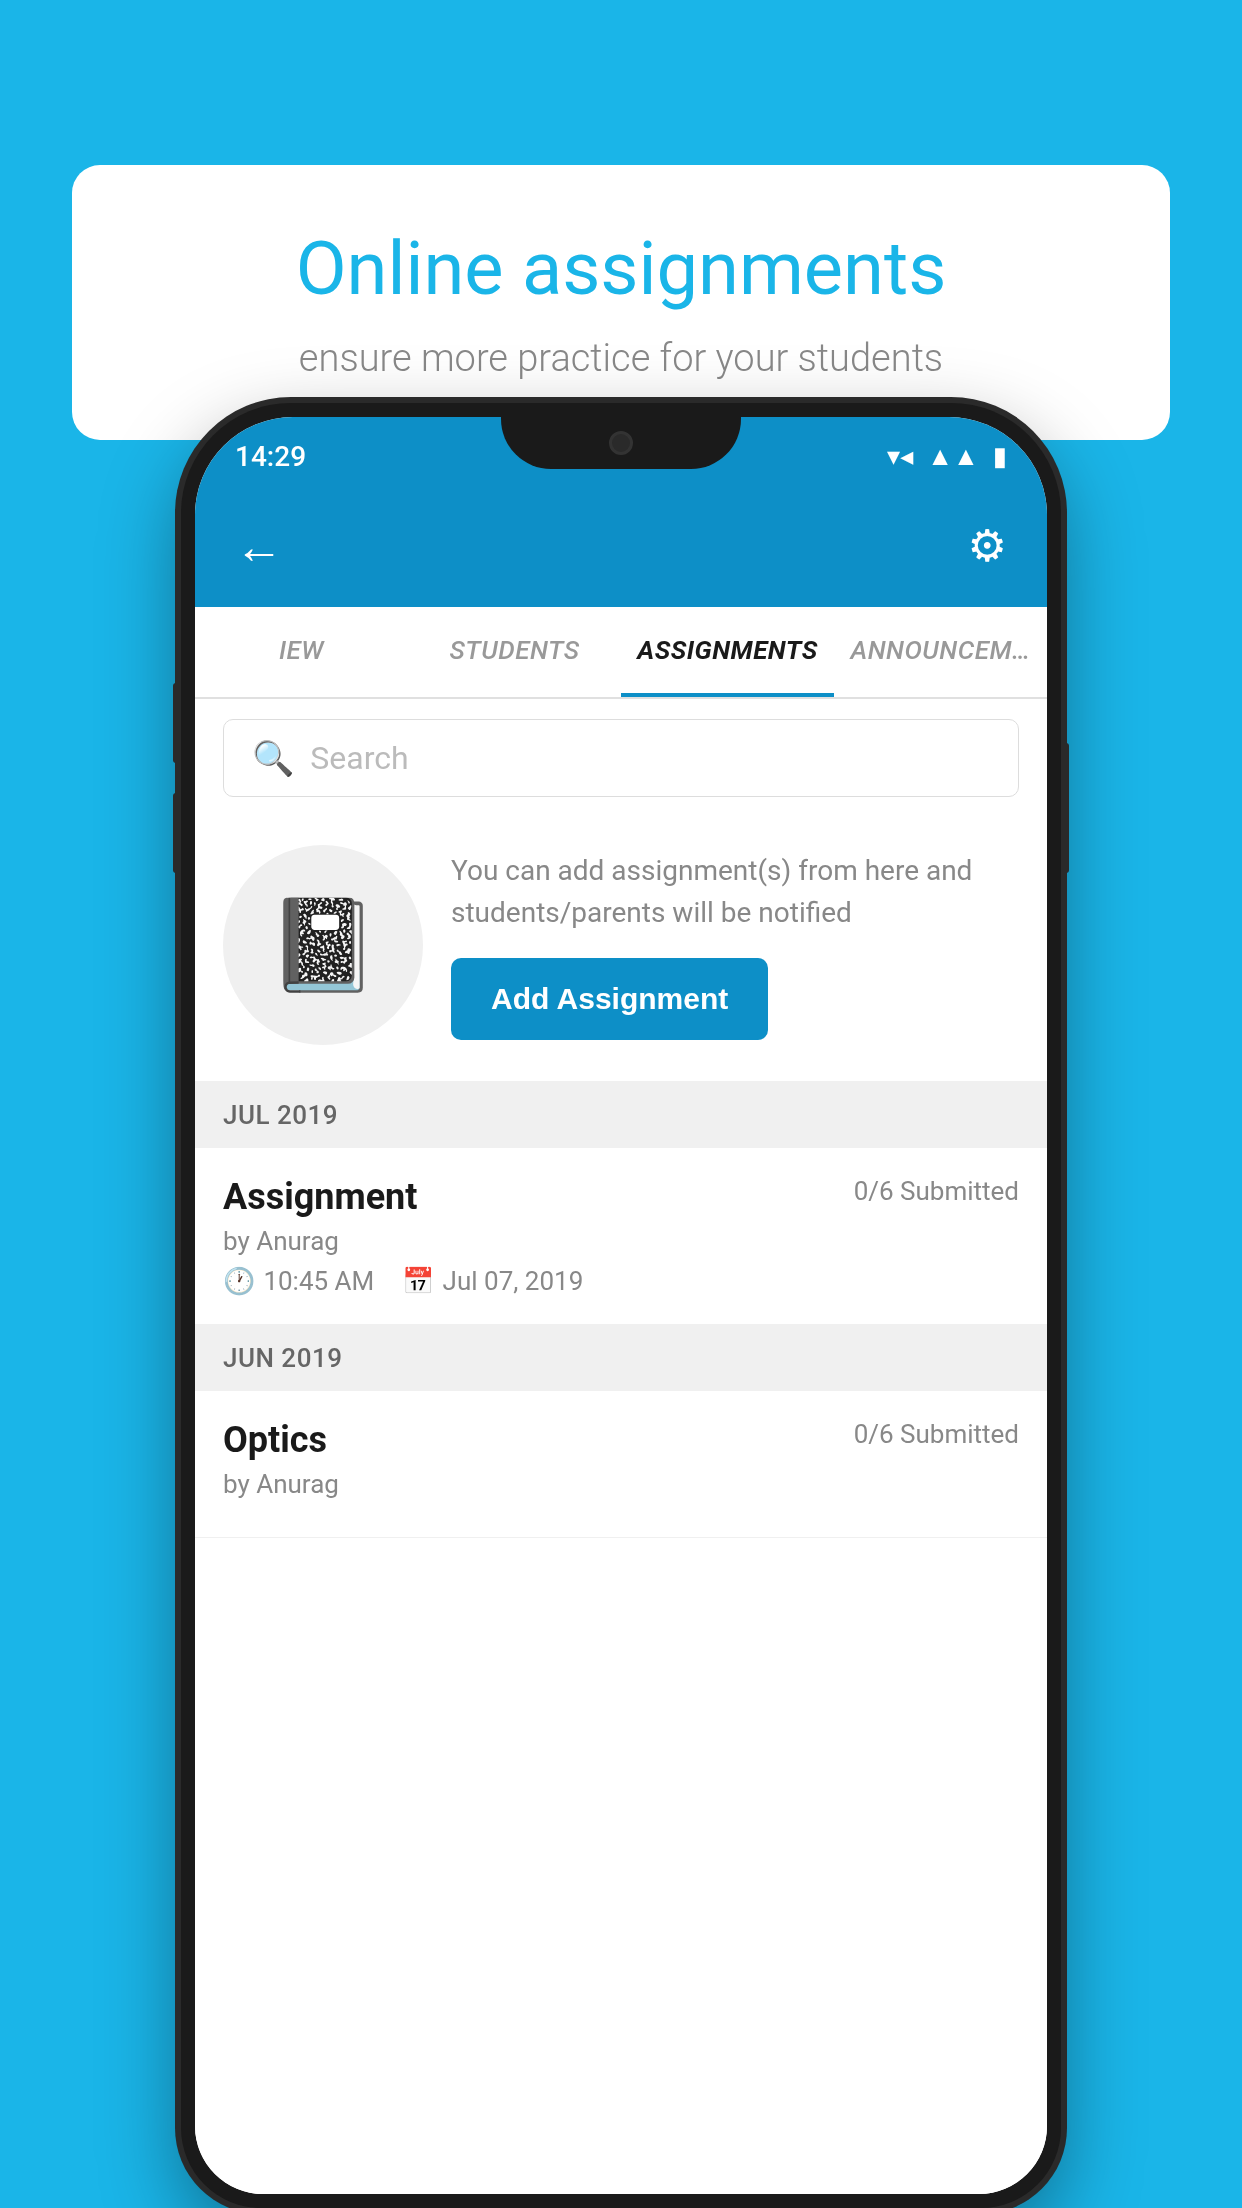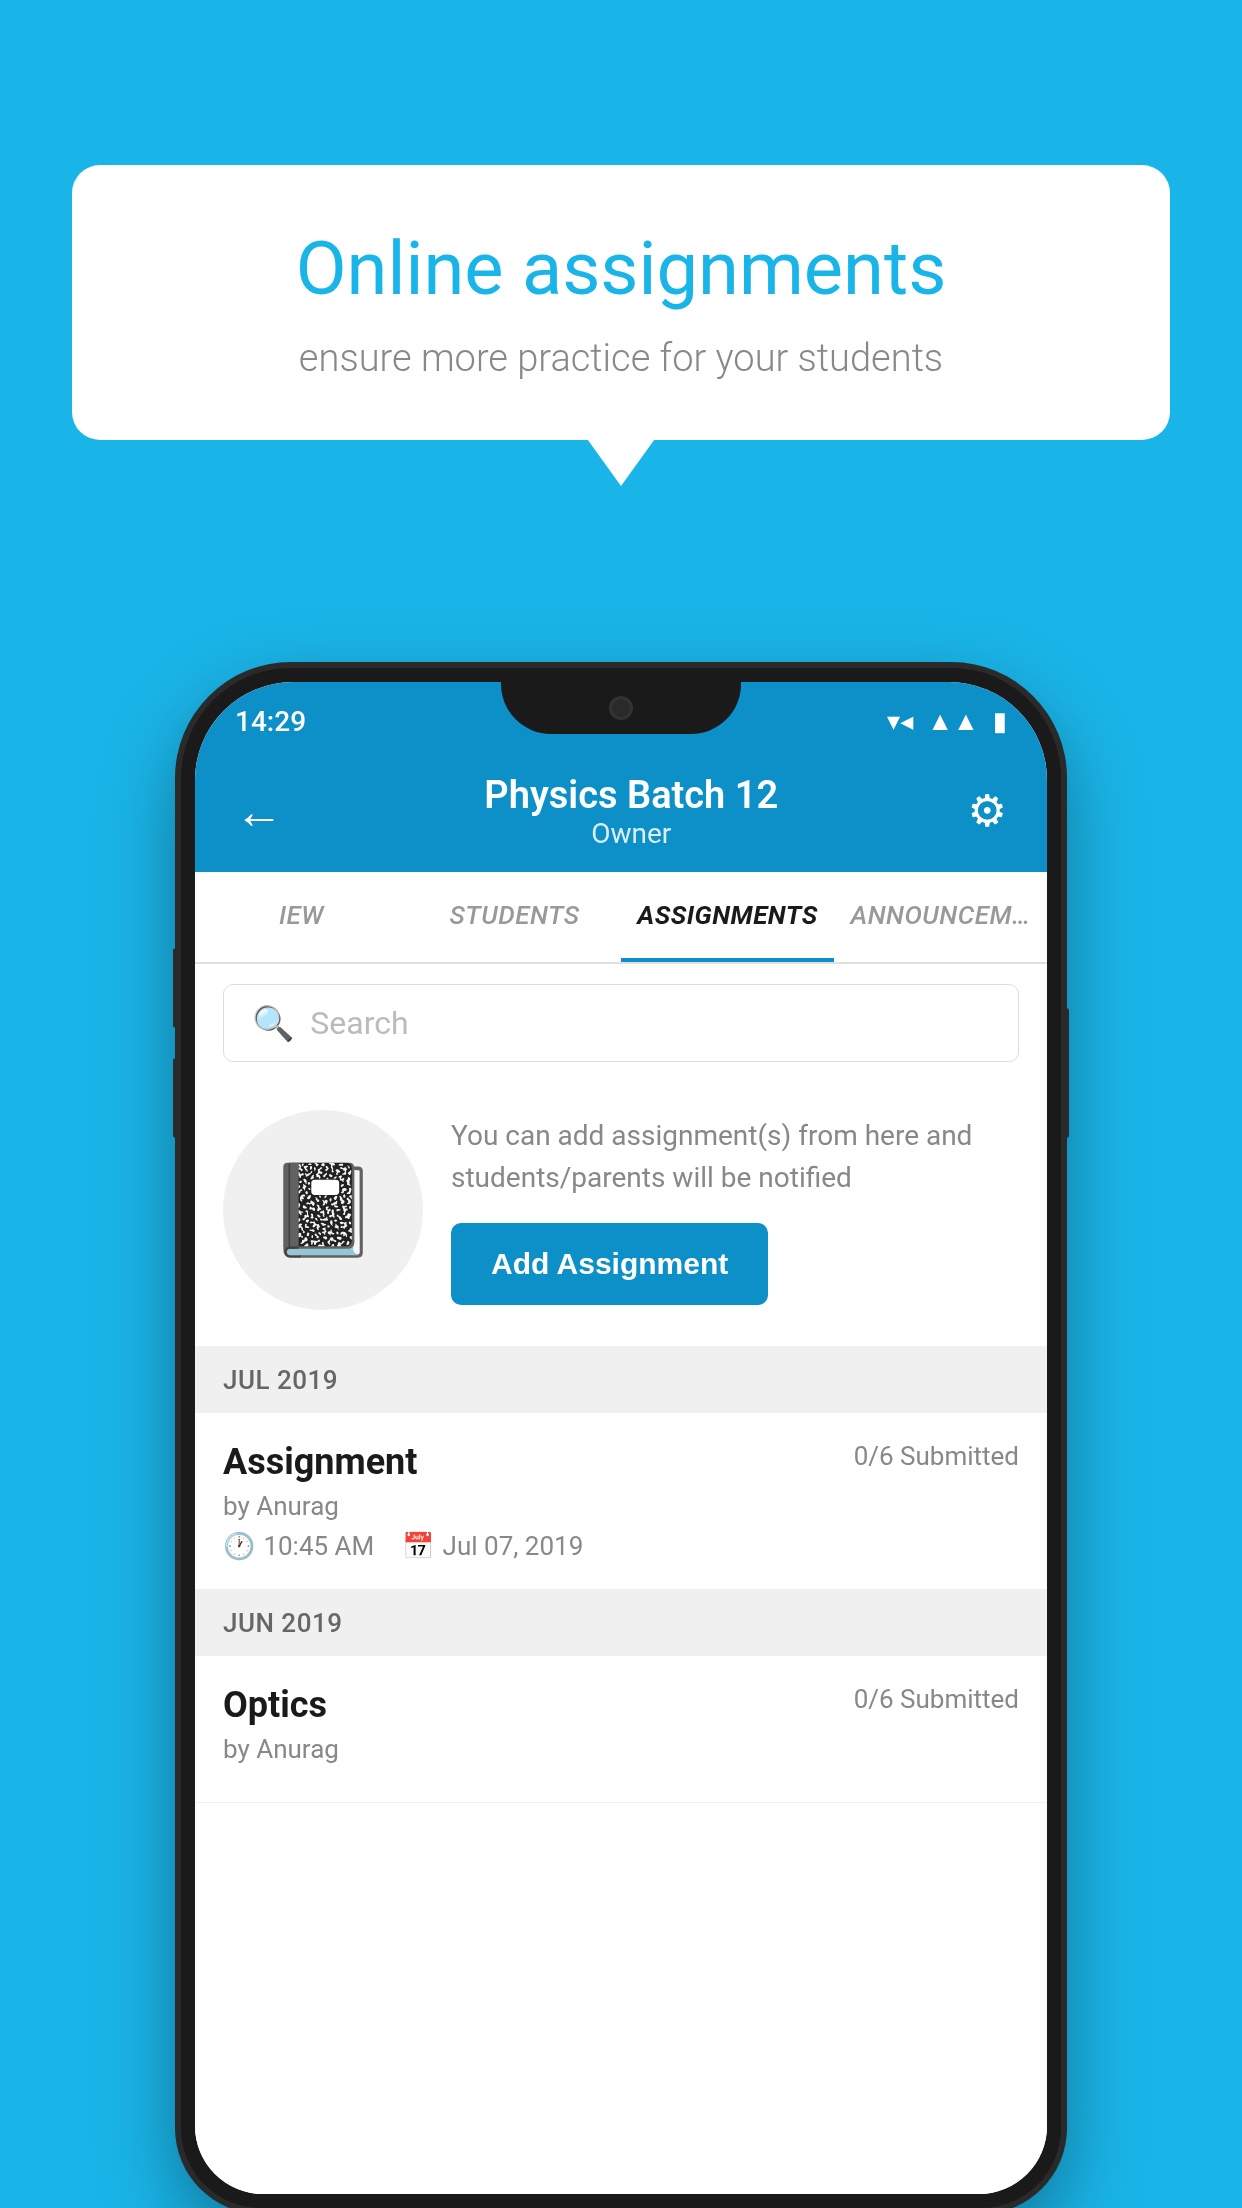--- a/index.html
+++ b/index.html
@@ -59,21 +59,21 @@
       font-weight: 300;
     }
 
     
     .phone-frame {
       position: absolute;
       bottom: 0;
       left: 50%;
       transform: translateX(-50%);
       width: 880px;
-      height: 1540px;
+      height: 1805px;
       background: #1a1a1a;
       border-radius: 110px 110px 80px 80px;
       padding: 14px;
       box-shadow: 0 0 0 6px #2a2a2a, 0 30px 80px rgba(0,0,0,0.4);
     }
 
     .phone-inner {
       width: 100%;
       height: 100%;
       background: white;
@@ -393,24 +393,20 @@
       <span class="status-time">14:29</span>
       <div class="status-icons">
         <span class="wifi-icon">▾◂</span>
         <span class="signal-icon">▲▲</span>
         <span class="battery-icon">▮</span>
       </div>
     </div>
 
     <div class="app-header">
       <span class="back-button">←</span>
-      <div class="header-title-group">
-        <div class="header-title">Physics Batch 12</div>
-        <div class="header-subtitle">Owner</div>
-      </div>
       <span class="settings-button">⚙</span>
     </div>
 
     <div class="tabs-bar">
       <div class="tab-item">IEW</div>
       <div class="tab-item">STUDENTS</div>
       <div class="tab-item active">ASSIGNMENTS</div>
       <div class="tab-item">ANNOUNCEM…</div>
     </div>
 

